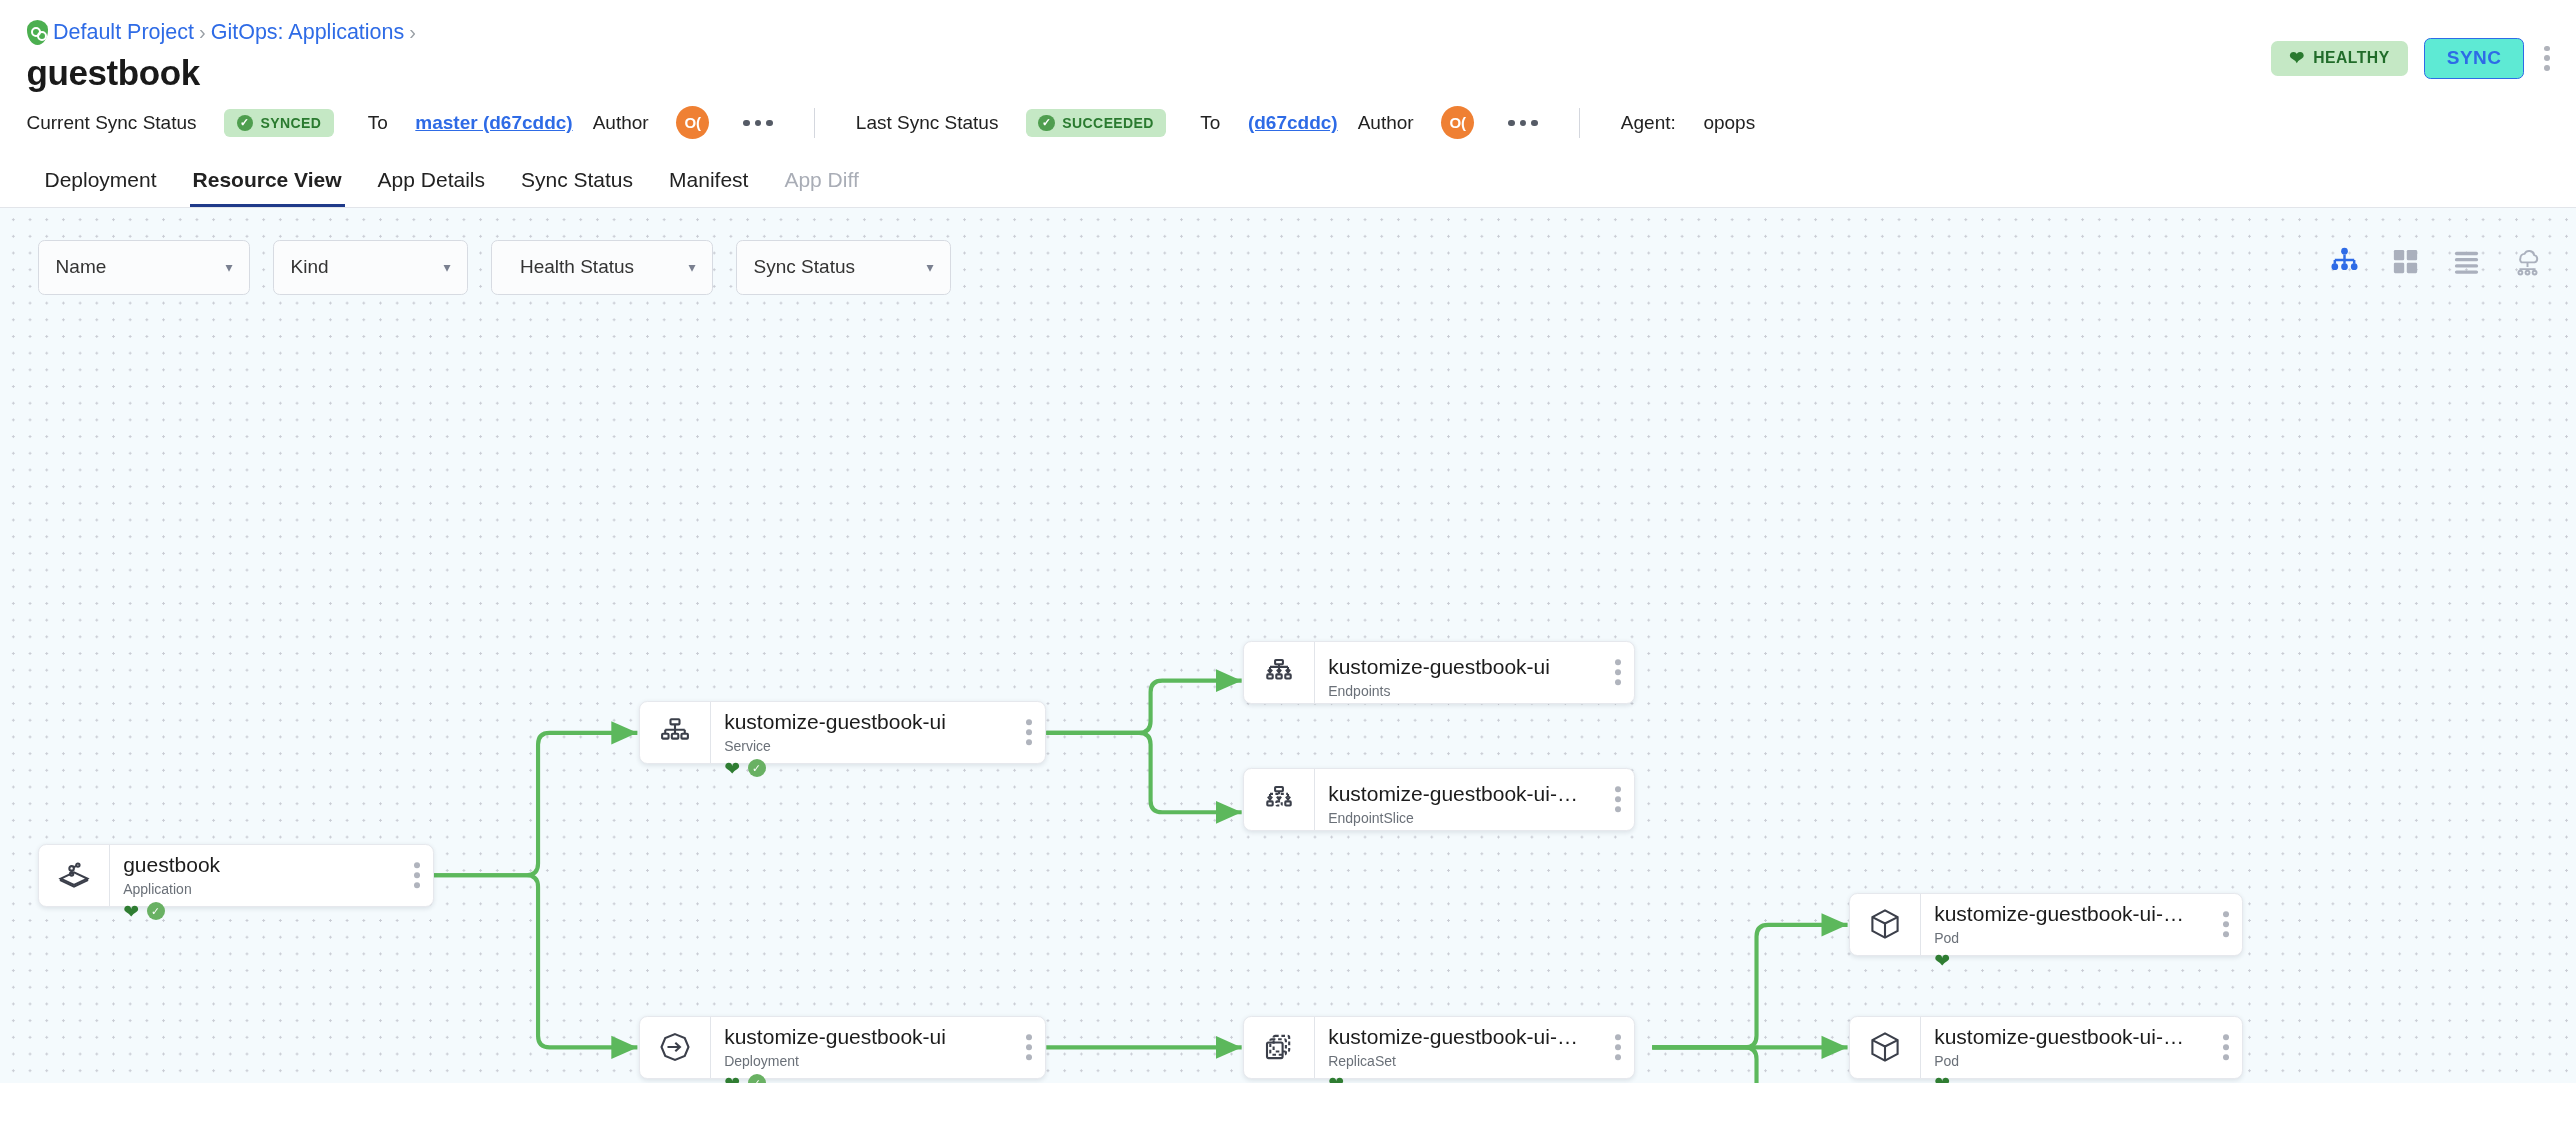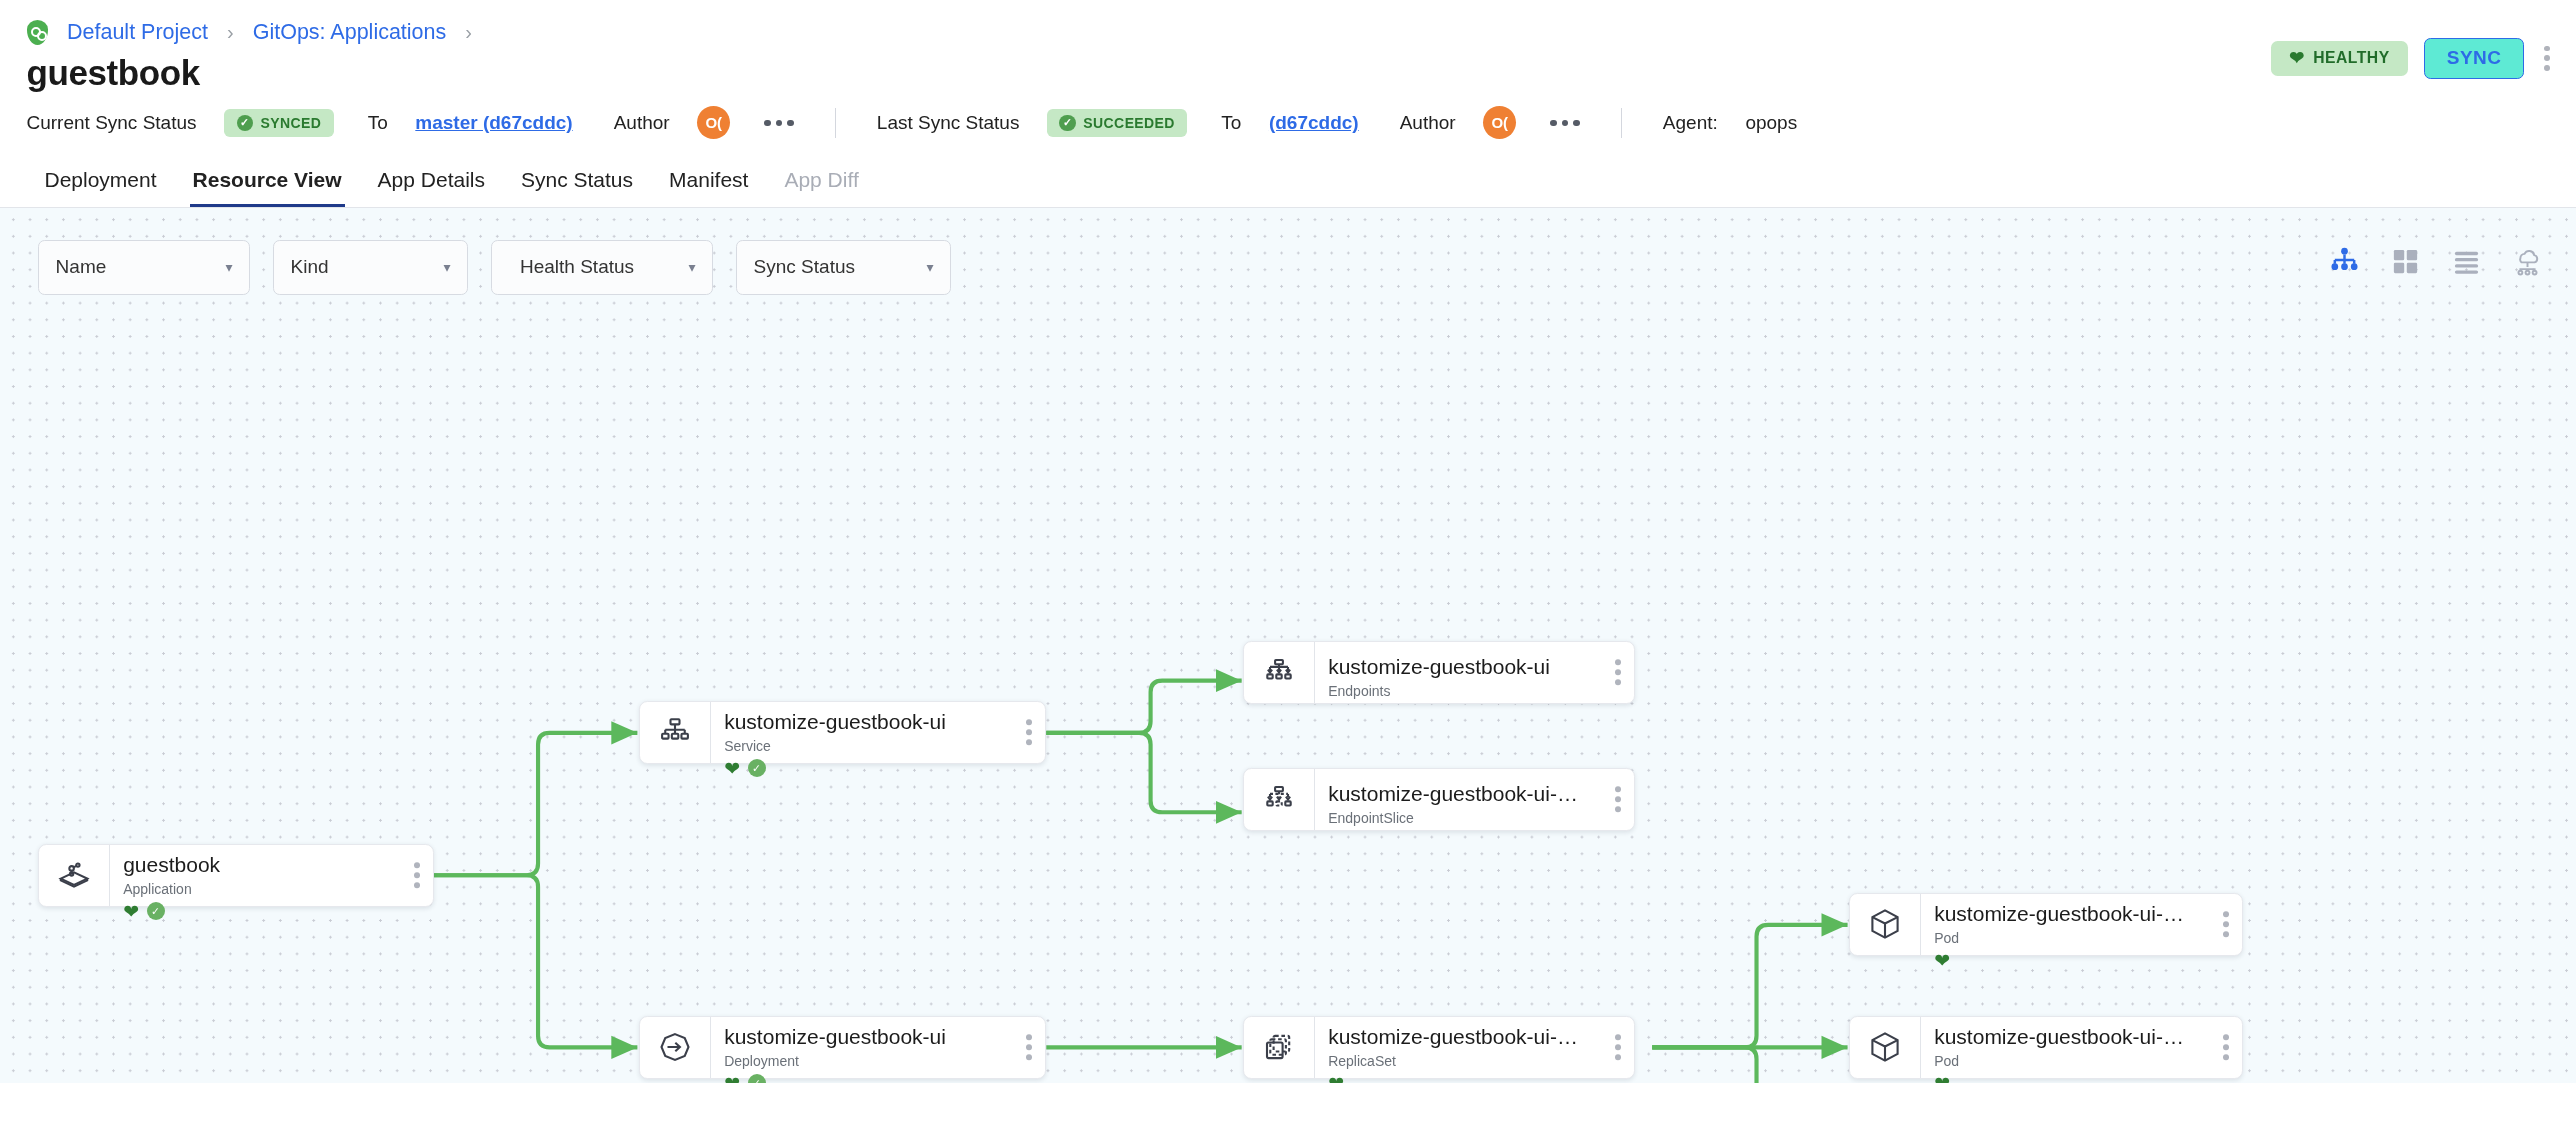--- a/index.html
+++ b/index.html
@@ -6,21 +6,21 @@
   html, body {
     width: 2576px; height: 1137px;
     font-family: "Liberation Sans", sans-serif;
     background: #ffffff;
     overflow: hidden;
   }
 
   
   .header { position: relative; background: #fff; padding: 0; }
   .breadcrumb {
-    display: flex; align-items: center; gap: 19px;
+    display: flex; align-items: center; gap: 5px;
     padding: 20px 26.5px 0 26.5px; font-size: 21.5px;
   }
   .bc-logo {
     width: 21.5px; height: 25px; flex: none;
     background: #4caf50;
     border-radius: 50% 50% 50% 50% / 38% 38% 62% 62%;
     position: relative;
   }
   .bc-logo::before, .bc-logo::after {
     content: ""; position: absolute; border: 2.1px solid #fff; border-radius: 50%;
@@ -71,21 +71,21 @@
     font-size: 14px; font-weight: bold; letter-spacing: 0.4px;
     padding: 5.8px 12.4px; border-radius: 5.8px;
   }
   .chk-circle {
     width: 16.6px; height: 16.6px; border-radius: 50%;
     background: #4f9e4f; color: #fff; font-size: 10.8px;
     display: inline-flex; align-items: center; justify-content: center; flex: none;
   }
   .st-to { margin: 0 11.6px 0 18px; color: #222; }
   .st-rev { color: #2e6be6; font-weight: bold; }
-  .st-author { margin-left: 25px; margin-right: 11.6px; }
+  .st-author { margin-left: 4px; margin-right: 11.6px; }
   .avatar {
     width: 33px; height: 33px; border-radius: 50%; background: #ef8033;
     color: #fff; font-size: 15px; font-weight: bold;
     display: inline-flex; align-items: center; justify-content: center; flex: none;
   }
   .kebab-h { display: flex; gap: 5px; margin-left: 18px; cursor: pointer; }
   .kebab-h span { width: 6.6px; height: 6.6px; border-radius: 50%; background: #555b66; display: block; }
   .divider-v { width: 0.8px; height: 30px; background: #d4d7de; margin: 0 25px; flex: none; }
   .agent-label { color: #222; }
   .agent-val { color: #222; margin-left: 11.6px; }

